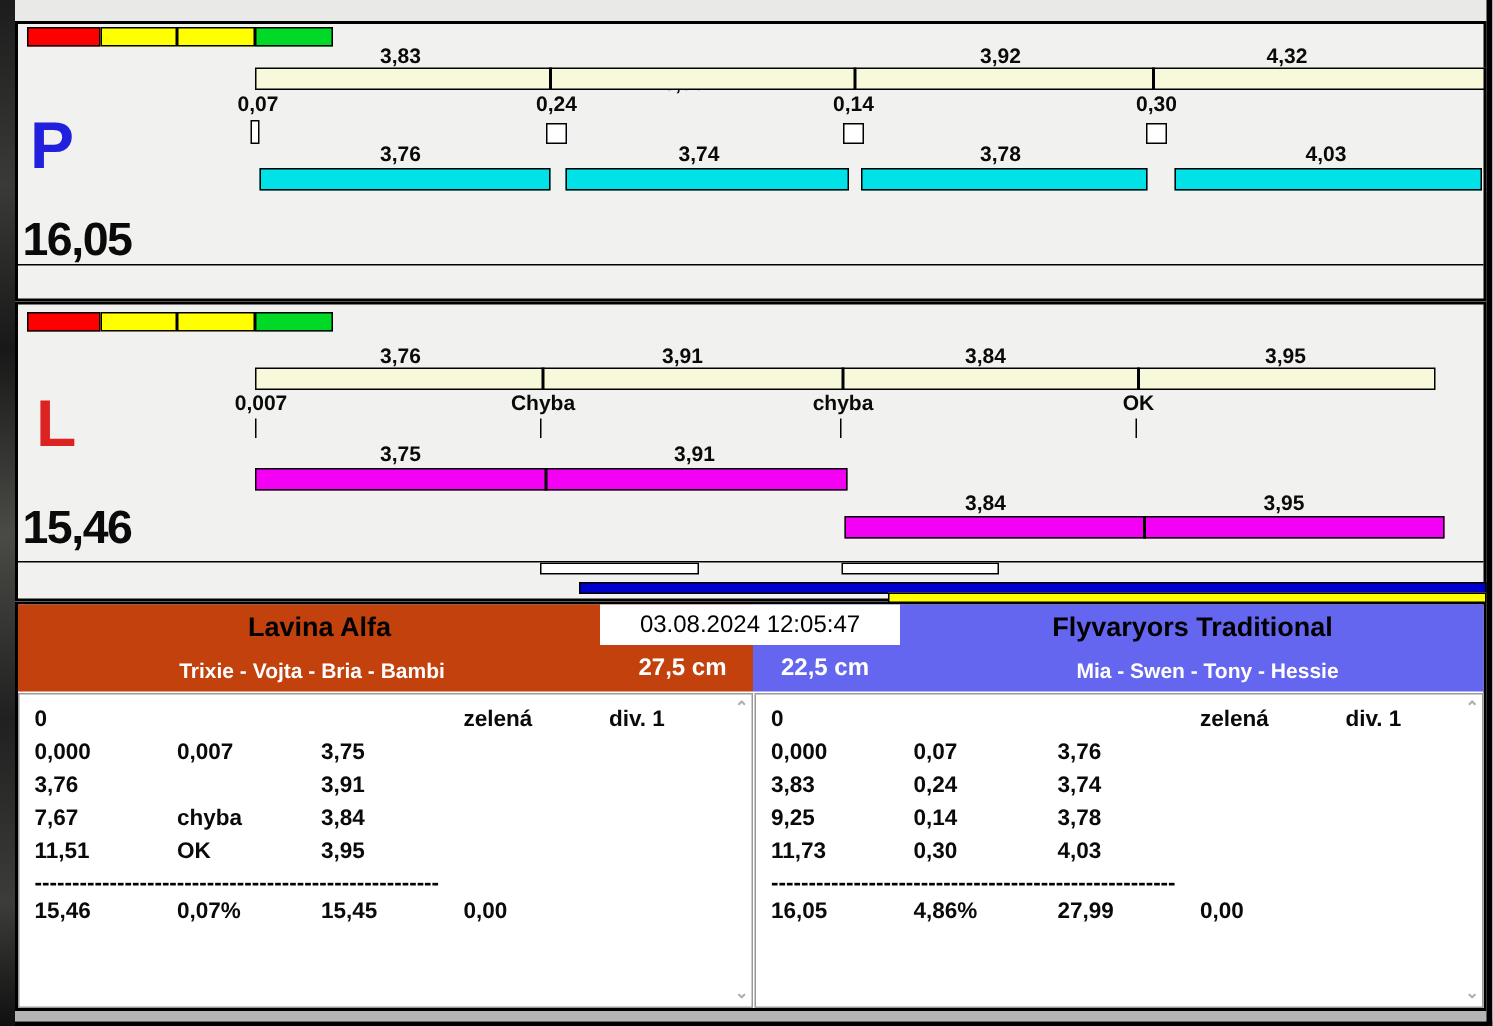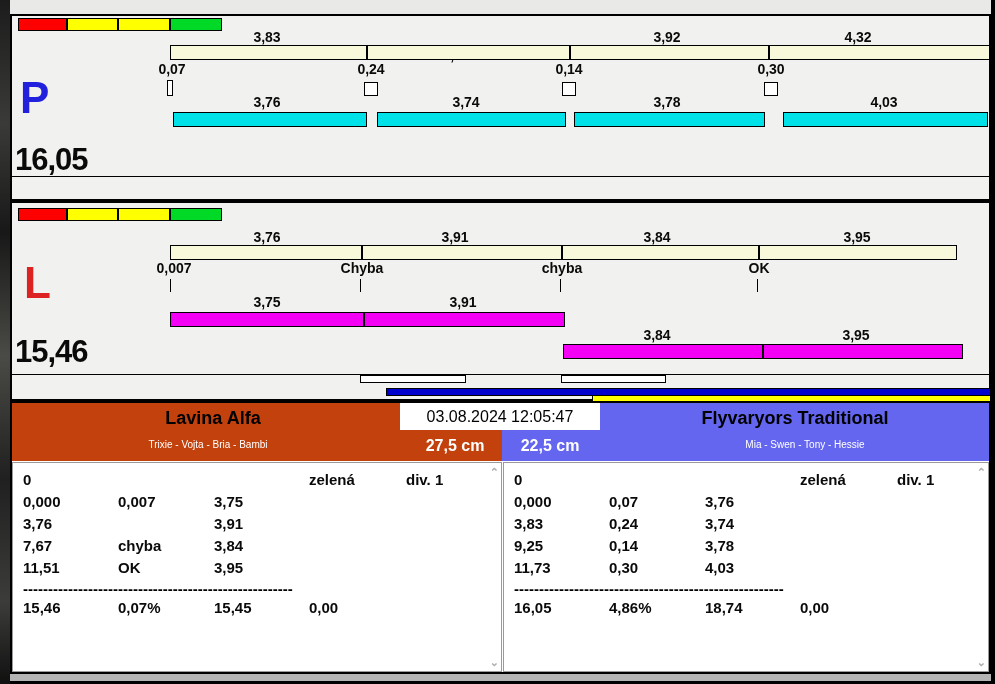--- a/index.html
+++ b/index.html
@@ -30,21 +30,21 @@
   .innerline{position:absolute;left:0;right:0;height:1px;background:#000;}
   
   .wbox{position:absolute;height:8px;background:#fff;border:1px solid #000;box-sizing:border-box;z-index:6;}
   .hbar{position:absolute;box-sizing:border-box;z-index:6;border:1px solid #000;}
   
   .scoreboard{position:absolute;left:10px;top:401px;width:981px;height:273px;background:#fff;border:2px solid #000;box-sizing:border-box;}
   .hdr{position:absolute;top:0;height:58px;}
   .hdr-left{left:0;width:490px;background:#c2410c;}
   .hdr-right{left:490px;width:487px;background:#6466f0;}
   .team-name{position:absolute;top:5px;font-size:18px;font-weight:bold;color:#000;transform:translateX(-50%);white-space:nowrap;}
-  .team-dogs{position:absolute;top:36px;font-size:10px;font-weight:normal;color:#fff;transform:translateX(-50%);white-space:nowrap;}
+  .team-dogs{position:absolute;top:36px;font-size:14px;font-weight:bold;color:#fff;transform:translateX(-50%);white-space:nowrap;}
   .cm{position:absolute;top:34px;font-size:16px;font-weight:bold;color:#fff;transform:translateX(-50%);white-space:nowrap;}
   .datebox{position:absolute;left:388px;top:0;width:200px;height:27px;background:#fff;z-index:4;
     font-size:16px;color:#000;text-align:center;line-height:27px;white-space:nowrap;}
   .ltable{position:absolute;top:59px;height:210px;background:#fff;border:1px solid #9a9a9a;box-sizing:border-box;overflow:hidden;}
   .ltable-left{left:0;width:490px;}
   .ltable-right{left:491px;width:486px;}
   .trows{position:absolute;left:0;top:6px;right:14px;}
   .trow{display:grid;grid-template-columns:95px 96px 95px 97px 1fr;height:22px;line-height:22px;
     padding-left:10px;font-weight:bold;font-size:15px;color:#0a0a0a;white-space:nowrap;}
   .tsep{height:14px;line-height:12px;padding-left:10px;font-weight:bold;font-size:15px;letter-spacing:0;overflow:hidden;white-space:nowrap;}
@@ -255,21 +255,21 @@
             <span>0,30</span>
             <span>4,03</span>
             <span></span>
             <span></span>
           </div>
         </div>
       <div class="tsep" style="position:absolute;left:0;top:120px;width:350px;">------------------------------------------------------</div>
       <div class="trow" style="position:absolute;left:0;top:134px;right:14px;">
         <span>16,05</span>
         <span>4,86%</span>
-        <span>18,74</span>
+        <span>27,99</span>
         <span>0,00</span>
         <span></span>
       </div>
       <span class="scroll-up">⌃</span>
       <span class="scroll-dn">⌄</span>
     </div>
   </div>
 
   <div class="bottom-strip"></div>
   <div class="bottom-edge"></div>

